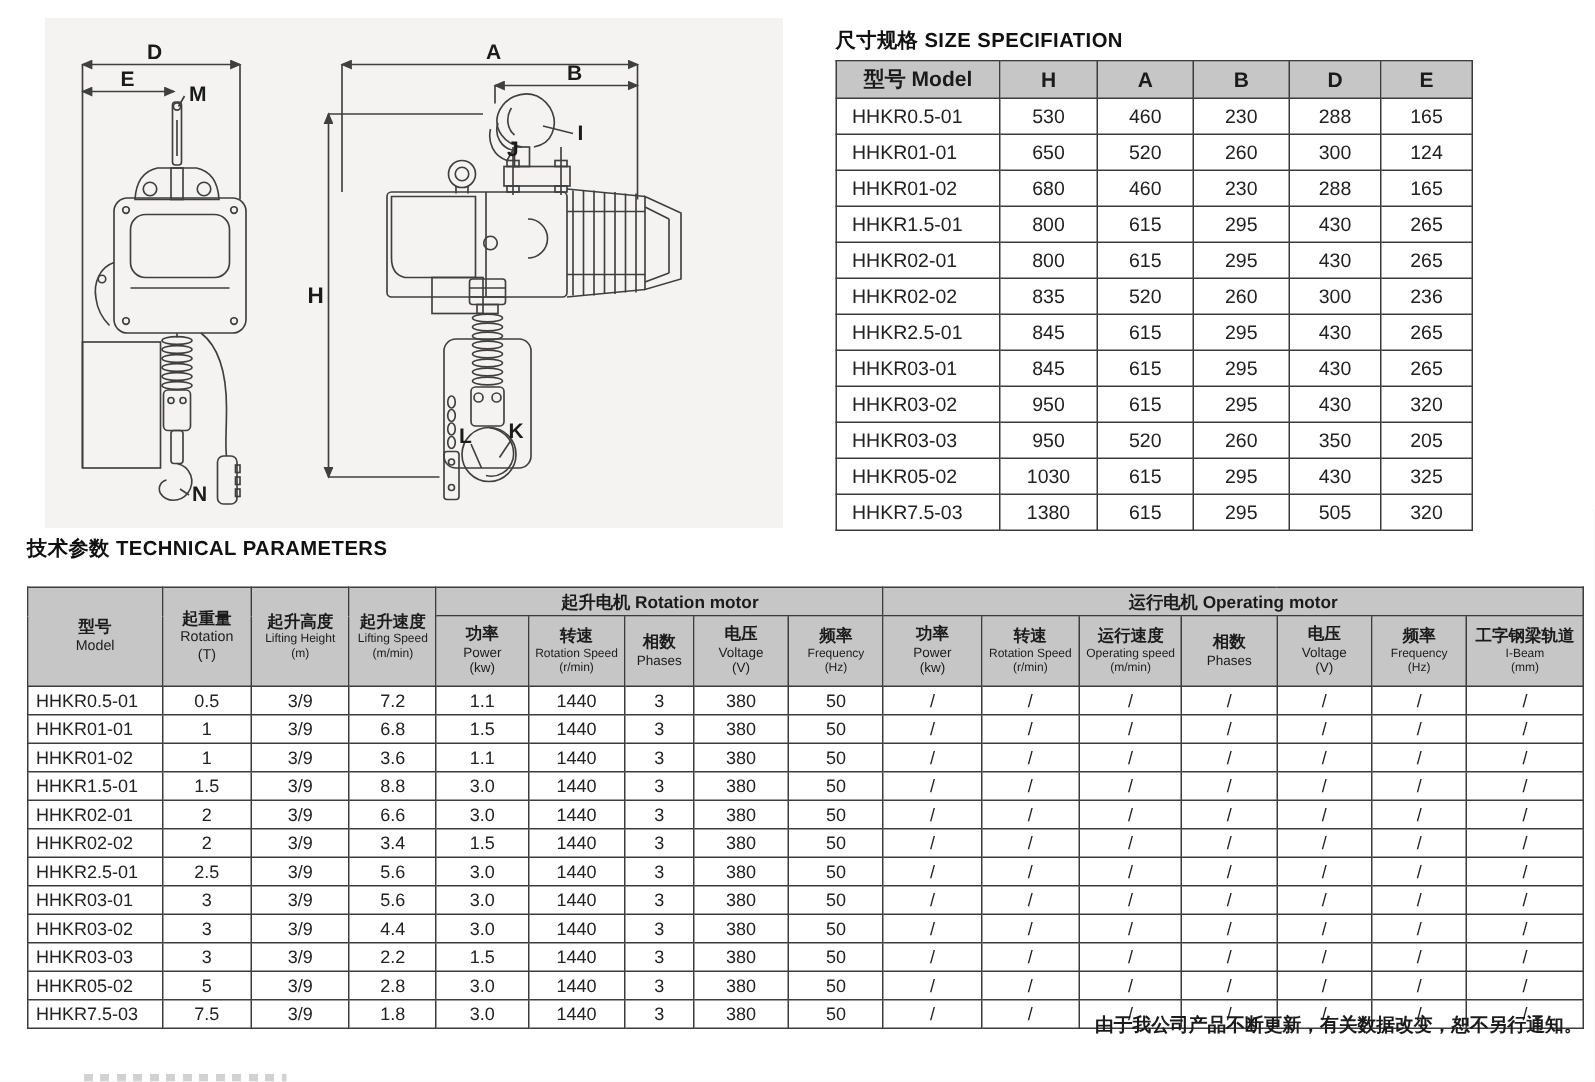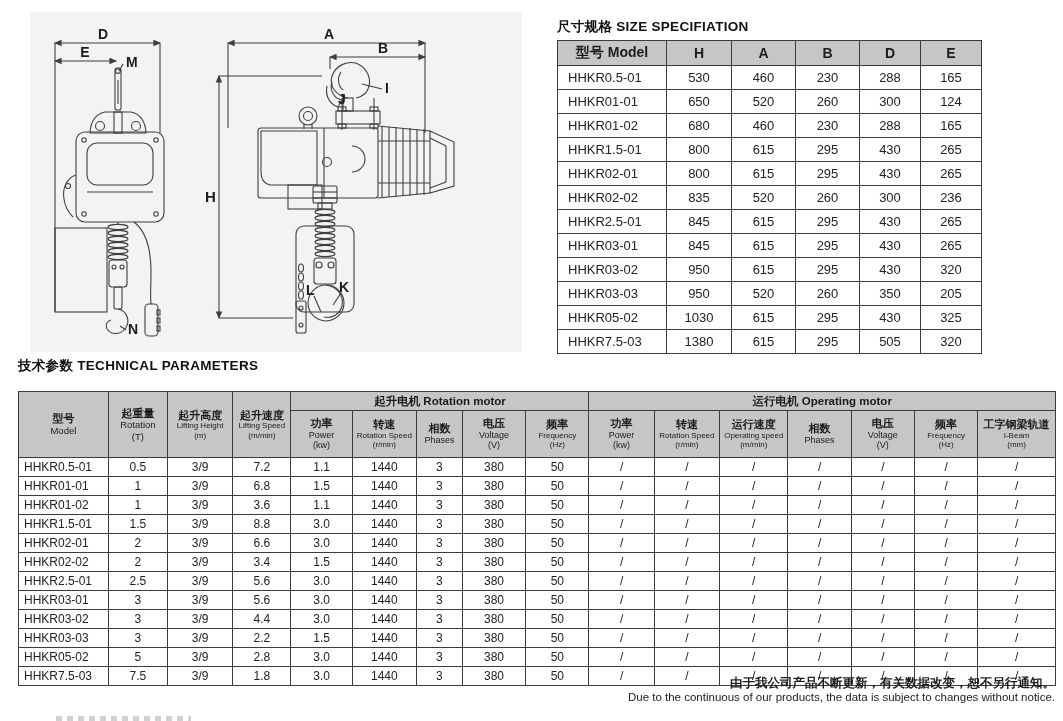--- a/index.html
+++ b/index.html
@@ -665,18 +665,17 @@
             <td>/</td>
             <td>/</td>
             <td>/</td>
           </tr>
         </tbody>
     </table>
   </div>
 
   <div class="note">
     <div class="cn">由于我公司产品不断更新，有关数据改变，恕不另行通知。</div>
-    <div class="en">Due to the continuous of our products, the data is subject to changes without notice.</div>
   </div>
 
   <div class="cutoff"></div>
 
 </div>
 
 </body></html>

